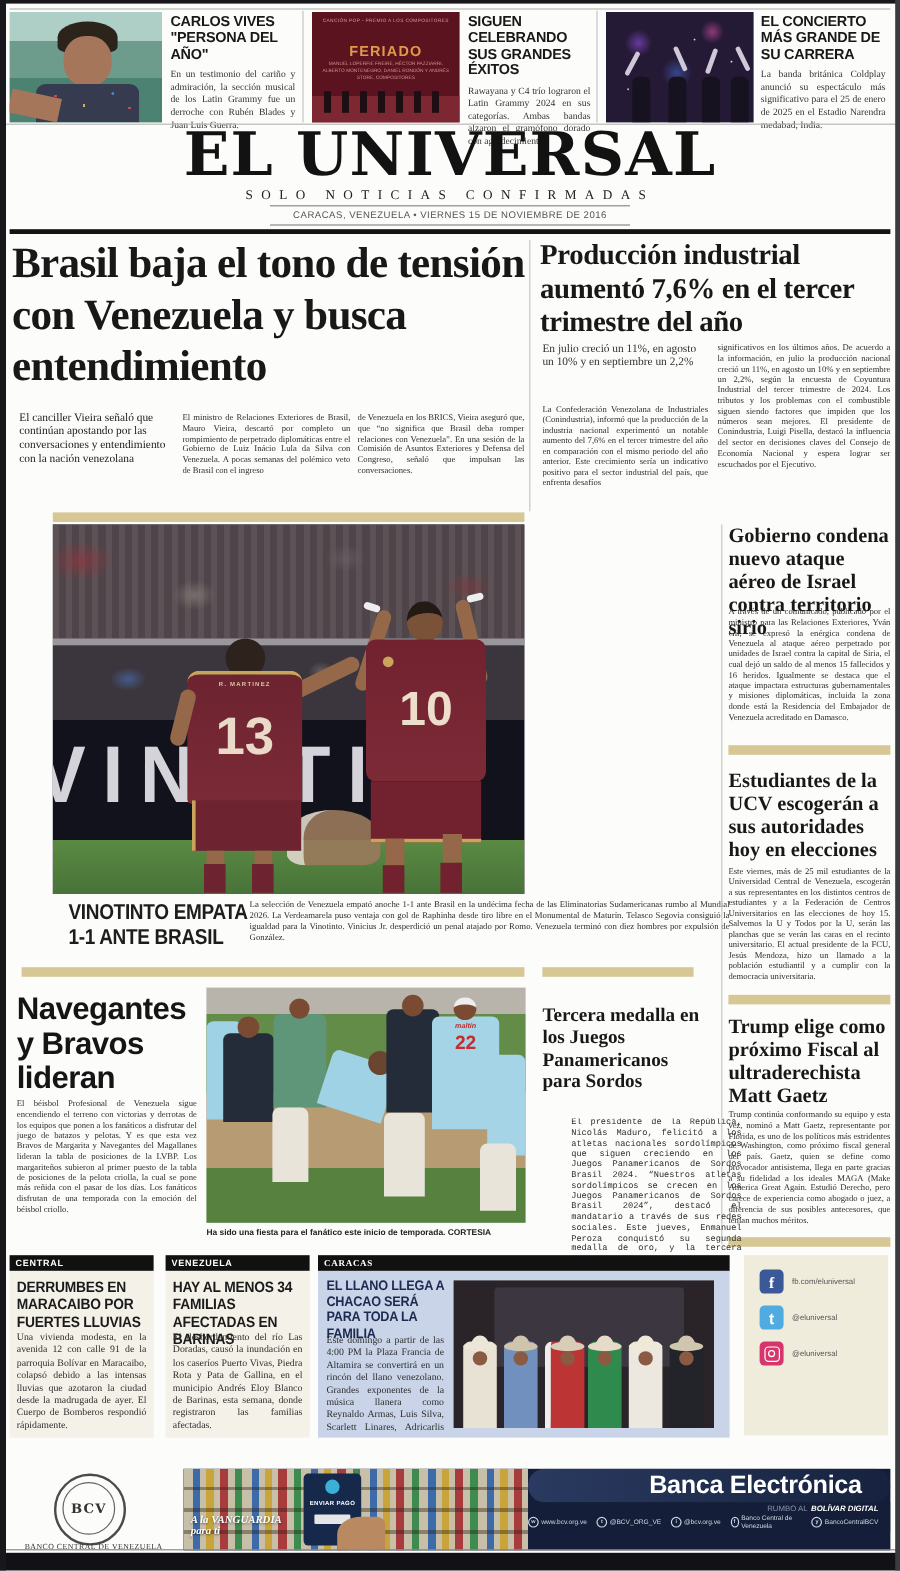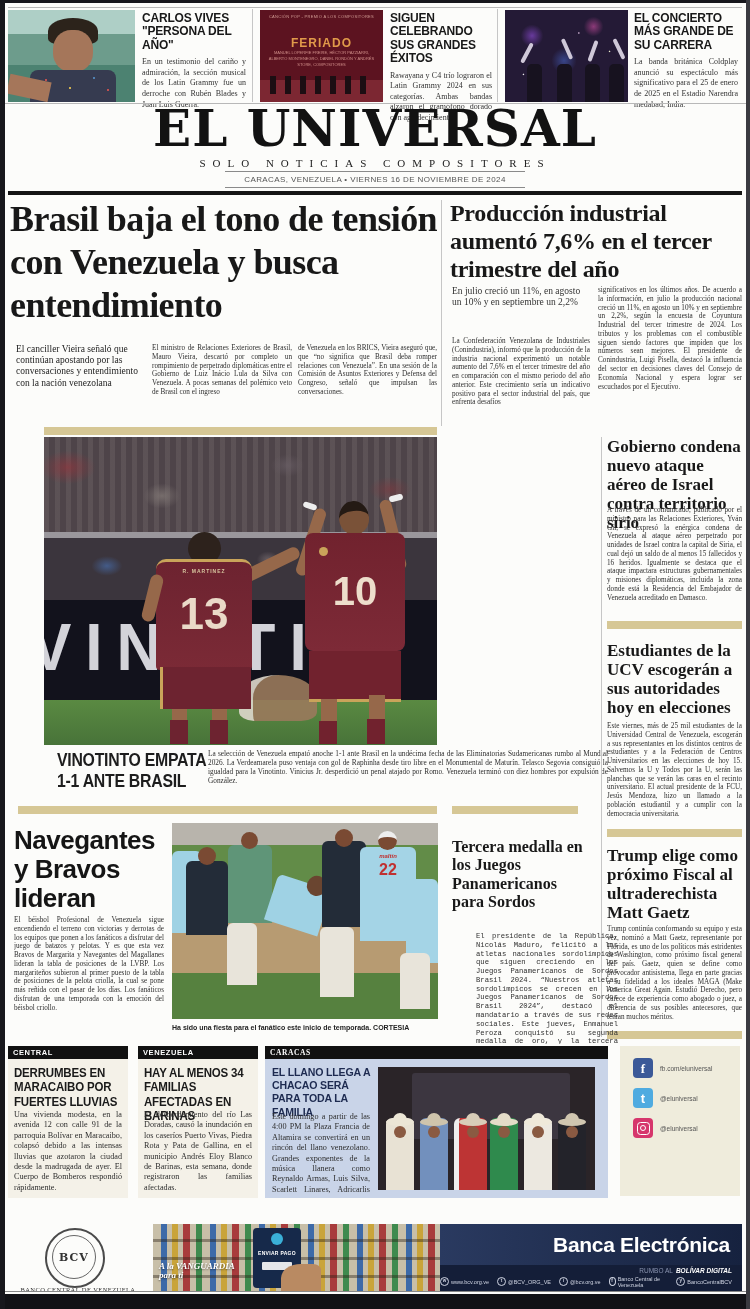--- a/index.html
+++ b/index.html
@@ -212,22 +212,22 @@
     background:repeating-linear-gradient(180deg,transparent 0 15px,rgba(40,30,20,.4) 15px 18px);}
   #ad-phone{position:absolute;left:100px;top:4px;width:48px;height:60px;background:#16294a;border-radius:4px;}
   #ad-phone-dot{position:absolute;left:18px;top:5px;width:12px;height:12px;background:#3ab0d8;border-radius:50%;}
   #ad-phone-label{position:absolute;left:0;top:22px;width:100%;text-align:center;
     font:bold 5px "Liberation Sans",sans-serif;color:#fff;letter-spacing:.3px;}
   #ad-phone-field{position:absolute;left:9px;top:34px;width:30px;height:8px;background:#e4e6ea;border-radius:1px;}
   #ad-hand{position:absolute;left:128px;top:40px;width:40px;height:28px;background:#b98a62;border-radius:50% 20% 0 0;}
   #ad-slogan{position:absolute;left:6px;top:38px;width:92px;font:italic bold 9px/1.05 "Liberation Serif",serif;
     color:#fff;text-shadow:0 1px 2px #00000090;}
   #ad-right{position:absolute;left:287px;top:0;width:302px;height:68px;display:flex;flex-direction:column;}
-  #ad-row1{height:41px;background:linear-gradient(90deg,#2a3a60,#16223f);display:flex;align-items:center;justify-content:flex-end;padding-right:12px;
-    font:bold 21px "Liberation Sans",sans-serif;color:#fff;letter-spacing:-.3px;}
+  #ad-row1{height:28px;background:linear-gradient(90deg,#2a3a60,#16223f);display:flex;align-items:center;justify-content:flex-end;padding-right:24px;
+    font:bold 21px "Liberation Sans",sans-serif;color:#fff;letter-spacing:-.3px;border-radius:14px;}
   #ad-row2{height:16px;background:linear-gradient(90deg,#c6ccd8,#f2f2f4);display:flex;align-items:center;justify-content:flex-end;padding-right:12px;
     font:bold 12px "Liberation Sans",sans-serif;color:#1d2a4a;}
   #ad-row3{height:24px;background:#141e38;display:flex;flex-direction:column;align-items:flex-end;justify-content:center;gap:2px;padding-right:10px;}
   #ad-tagline{font:bold 6.5px "Liberation Sans",sans-serif;color:#fff;font-style:italic;}
   #ad-tagline .pre{color:#8a94b0;font-style:normal;font-weight:normal;margin-right:3px;}
   #ad-links{display:flex;gap:8px;align-items:center;}
   .ad-link{display:flex;align-items:center;gap:2px;font:5.5px "Liberation Sans",sans-serif;color:#cfd4e2;}
   .ad-link-icon{width:7px;height:7px;border:1px solid #cfd4e2;border-radius:50%;display:flex;align-items:center;justify-content:center;
     font:bold 4.5px/1 "Liberation Sans",sans-serif;color:#cfd4e2;}
 </style>
@@ -276,22 +276,22 @@
     <div class="cp-arm" style="left:112px;top:28px;transform:rotate(-26deg);"></div>
   </div>
   <div class="abs" style="left:634px;top:12px;width:104px;">
     <div class="promo-title">EL CONCIERTO MÁS GRANDE DE SU CARRERA</div>
     <div class="promo-body">La banda británica Coldplay anunció su espectáculo más significativo para el 25 de enero de 2025 en el Estadio Narendra medabad, India.</div>
   </div>
 
   <div class="abs hairline-h" id="promo-strip-bottom"></div>
 
   <div class="abs" id="masthead-title">EL UNIVERSAL</div>
-  <div class="abs" id="masthead-tagline">SOLO NOTICIAS COMPOSITORES</div>
-  <div class="abs" id="dateline-box">CARACAS, VENEZUELA • VIERNES 16 DE NOVIEMBRE DE 2024</div>
+  <div class="abs" id="masthead-tagline">SOLO NOTICIAS CONFIRMADAS</div>
+  <div class="abs" id="dateline-box">CARACAS, VENEZUELA • VIERNES 15 DE NOVIEMBRE DE 2016</div>
   <div class="abs" id="thick-rule"></div>
 
   <div class="abs" id="lead-headline">Brasil baja el tono de tensión con Venezuela y busca entendimiento</div>
   <div class="abs" id="lead-deck">El canciller Vieira señaló que continúan apostando por las conversaciones y entendimiento con la nación venezolana</div>
   <div class="abs jtext" id="lead-col1">El ministro de Relaciones Exteriores de Brasil, Mauro Vieira, descartó por completo un rompimiento de perpetrado diplomáticas entre el Gobierno de Luiz Inácio Lula da Silva con Venezuela. A pocas semanas del polémico veto de Brasil con el ingreso</div>
   <div class="abs jtext" id="lead-col2">de Venezuela en los BRICS, Vieira aseguró que, que “no significa que Brasil deba romper relaciones con Venezuela”. En una sesión de la Comisión de Asuntos Exteriores y Defensa del Congreso, señaló que impulsan las conversaciones.</div>
   <div class="abs hairline-v" id="divider-lead-industry"></div>
 
   <div class="abs" id="industry-headline">Producción industrial aumentó 7,6% en el tercer trimestre del año</div>
   <div class="abs" id="industry-deck">En julio creció un 11%, en agosto un 10% y en septiembre un 2,2%</div>

